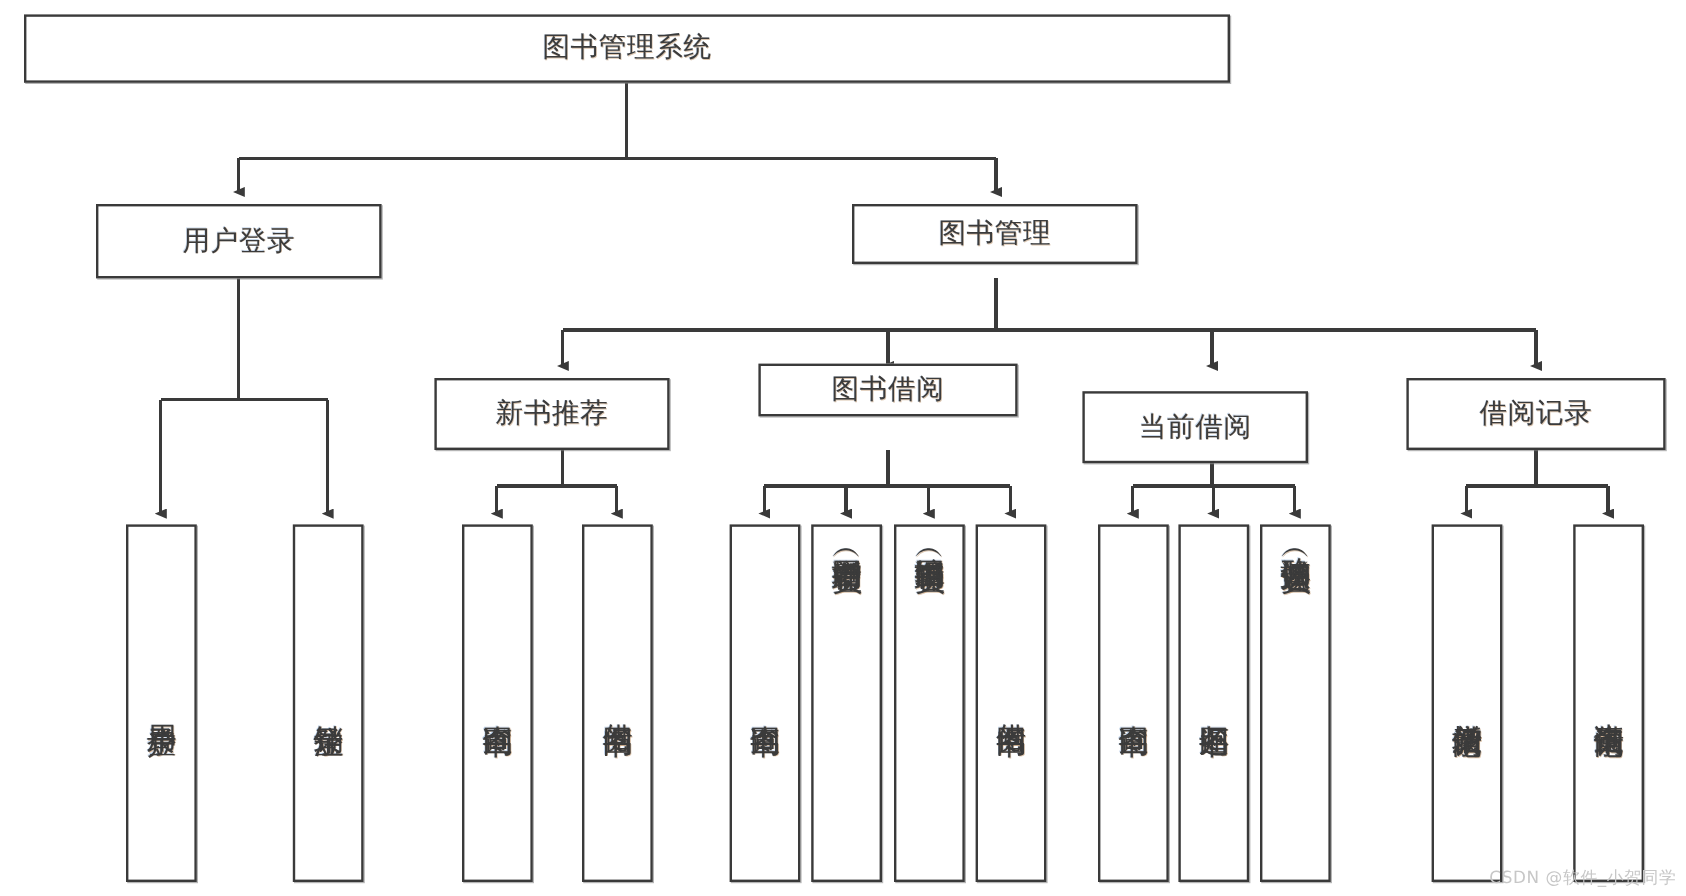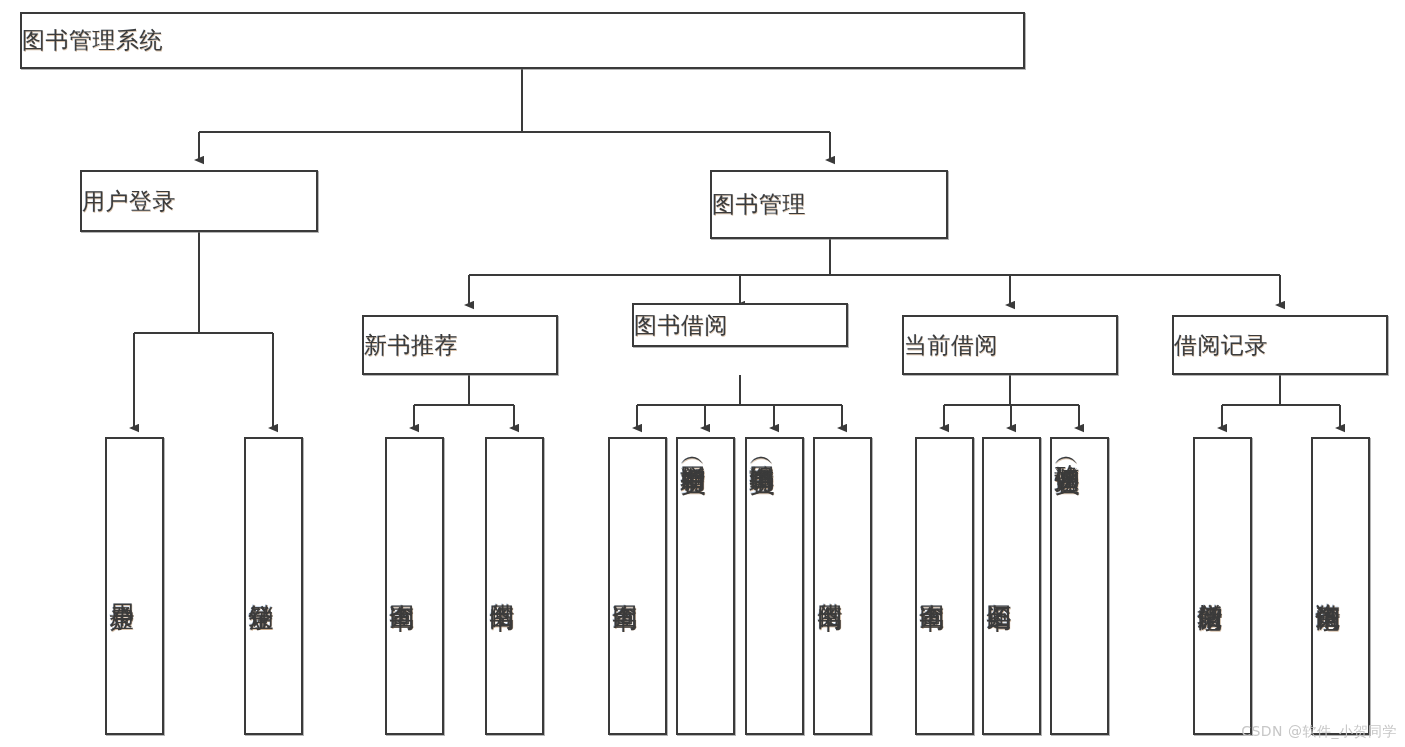--- a/index.html
+++ b/index.html
@@ -25,20 +25,21 @@
     height: 747px;
   }
   .node {
     position: absolute;
     box-sizing: border-box;
     background: #ffffff;
     border: 2px solid #3a3a3a;
     box-shadow: 1px 1px 0 rgba(120,120,120,0.55);
     display: flex;
     align-items: center;
+    justify-content: center;
     z-index: 3;
   }
   .node-label {
     color: #3b3b3b;
     font-size: 23px;
     line-height: 1.05;
     letter-spacing: 0.5px;
     white-space: nowrap;
     text-align: center;
     text-shadow: 0.6px 0.6px 0 rgba(190,150,110,0.55), -0.5px -0.4px 0 rgba(150,180,215,0.5);
@@ -126,31 +127,31 @@
     </g>
   </svg>
 
   <div class="node" style="left:20px; top:12px; width:1005px; height:57px;">
     <span class="node-label">图书管理系统</span>
   </div>
 
   <div class="node" style="left:80px; top:170px; width:238px; height:62px;">
     <span class="node-label">用户登录</span>
   </div>
-  <div class="node" style="left:710px; top:170px; width:238px; height:69px;">
+  <div class="node" style="left:710px; top:170px; width:238px; height:50px;">
     <span class="node-label">图书管理</span>
   </div>
 
   <div class="node" style="left:362px; top:315px; width:196px; height:60px;">
     <span class="node-label">新书推荐</span>
   </div>
   <div class="node" style="left:632px; top:303px; width:216px; height:44px;">
     <span class="node-label">图书借阅</span>
   </div>
-  <div class="node" style="left:902px; top:315px; width:216px; height:60px;">
+  <div class="node" style="left:902px; top:326px; width:188px; height:60px;">
     <span class="node-label">当前借阅</span>
   </div>
   <div class="node" style="left:1172px; top:315px; width:216px; height:60px;">
     <span class="node-label">借阅记录</span>
   </div>
 
   <div class="node vertical centered" style="left:105px; top:437px; width:59px; height:298px;">
     <span class="node-label">用户登录</span>
   </div>
   <div class="node vertical centered" style="left:244px; top:437px; width:59px; height:298px;">

